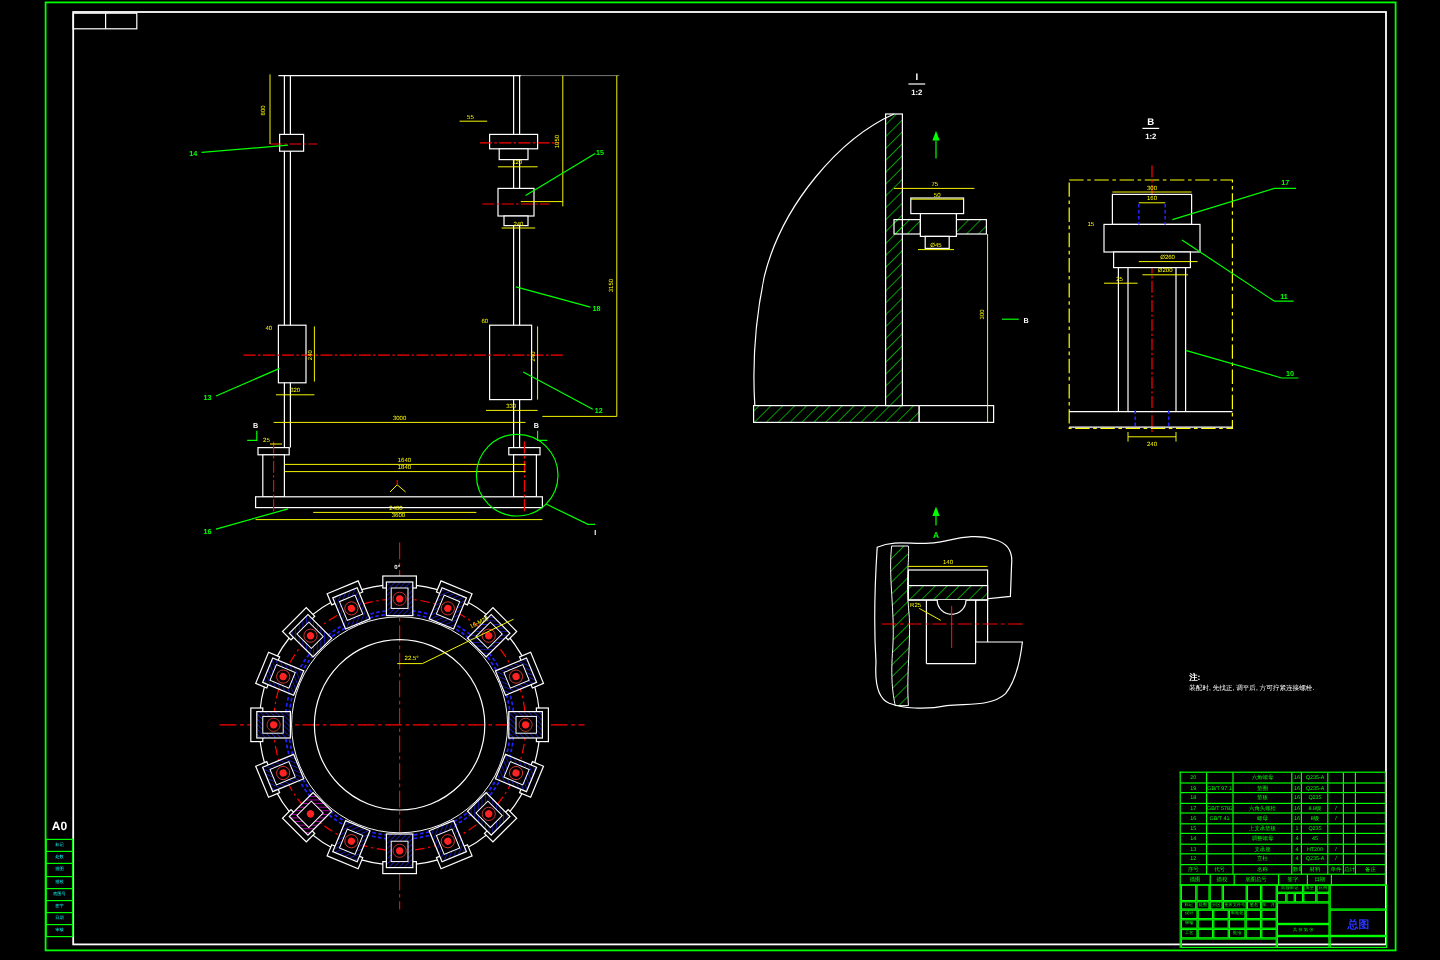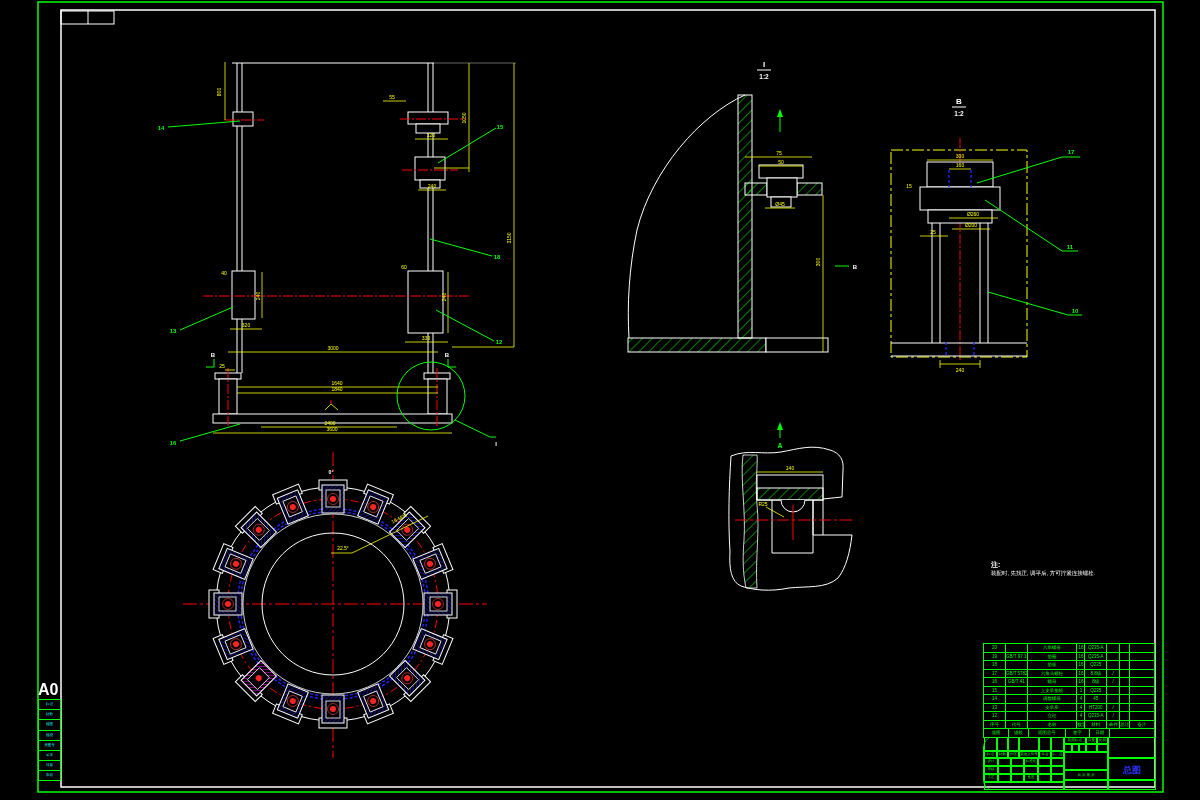--- a/index.html
+++ b/index.html
@@ -19,27 +19,27 @@
   #note .b{font-size:5.5px;white-space:nowrap;}
   
   #bom{position:absolute;left:983px;top:643px;width:172px;border-left:1px solid #00FF00;border-top:1px solid #00FF00;box-sizing:border-box;}
   .brow{display:flex;height:8.5px;}
   .brow.aux{height:9px;}
   .bcell{box-sizing:border-box;border-right:1px solid #00FF00;border-bottom:1px solid #00FF00;
          color:#00FF00;font-size:4.5px;line-height:7.5px;overflow:hidden;white-space:nowrap;text-align:center;}
   .c0{width:22px}.c1{width:22px}.c2{width:50px}.c3{width:8px}.c4{width:22px}.c5{width:13px}.c6{width:10px}.c7{width:25px}
   .x0{width:25px}.x1{width:20px}.x2{width:37px}.x3{width:25px}.x4{width:20px}.x5{width:45px}
   
-  #tblock{position:absolute;left:983px;top:737px;width:172px;height:53px;border-left:1px solid #00FF00;box-sizing:border-box;border-radius:10px;}
+  #tblock{position:absolute;left:983px;top:737px;width:172px;height:53px;border-left:1px solid #00FF00;box-sizing:border-box;}
   .tb{position:absolute;box-sizing:border-box;border:1px solid #00FF00;color:#00FF00;
       font-size:3.5px;line-height:1.6;overflow:hidden;text-align:center;white-space:nowrap;}
   .tb.blue{color:#2B35FF;font-size:9px;font-weight:bold;line-height:22px;}
   
   #mstrip{position:absolute;left:38px;top:681px;width:23px;}
-  #mstrip .a0{color:#fff;font-size:16px;font-weight:bold;height:18px;line-height:18px;}
+  #mstrip .a0{color:#fff;font-size:10px;font-weight:bold;text-align:center;height:18px;line-height:18px;}
   .mrow{box-sizing:border-box;height:10.2px;border:1px solid #00FF00;border-bottom:none;
         color:#00FFFF;font-size:3.5px;line-height:9px;text-align:center;overflow:hidden;white-space:nowrap;}
   .mrow:last-child{border-bottom:1px solid #00FF00;}
 </style>
 </head>
 <body>
 
 <div id="sheet">
 
 <svg width="1200" height="800" viewBox="0 0 1200 800">

